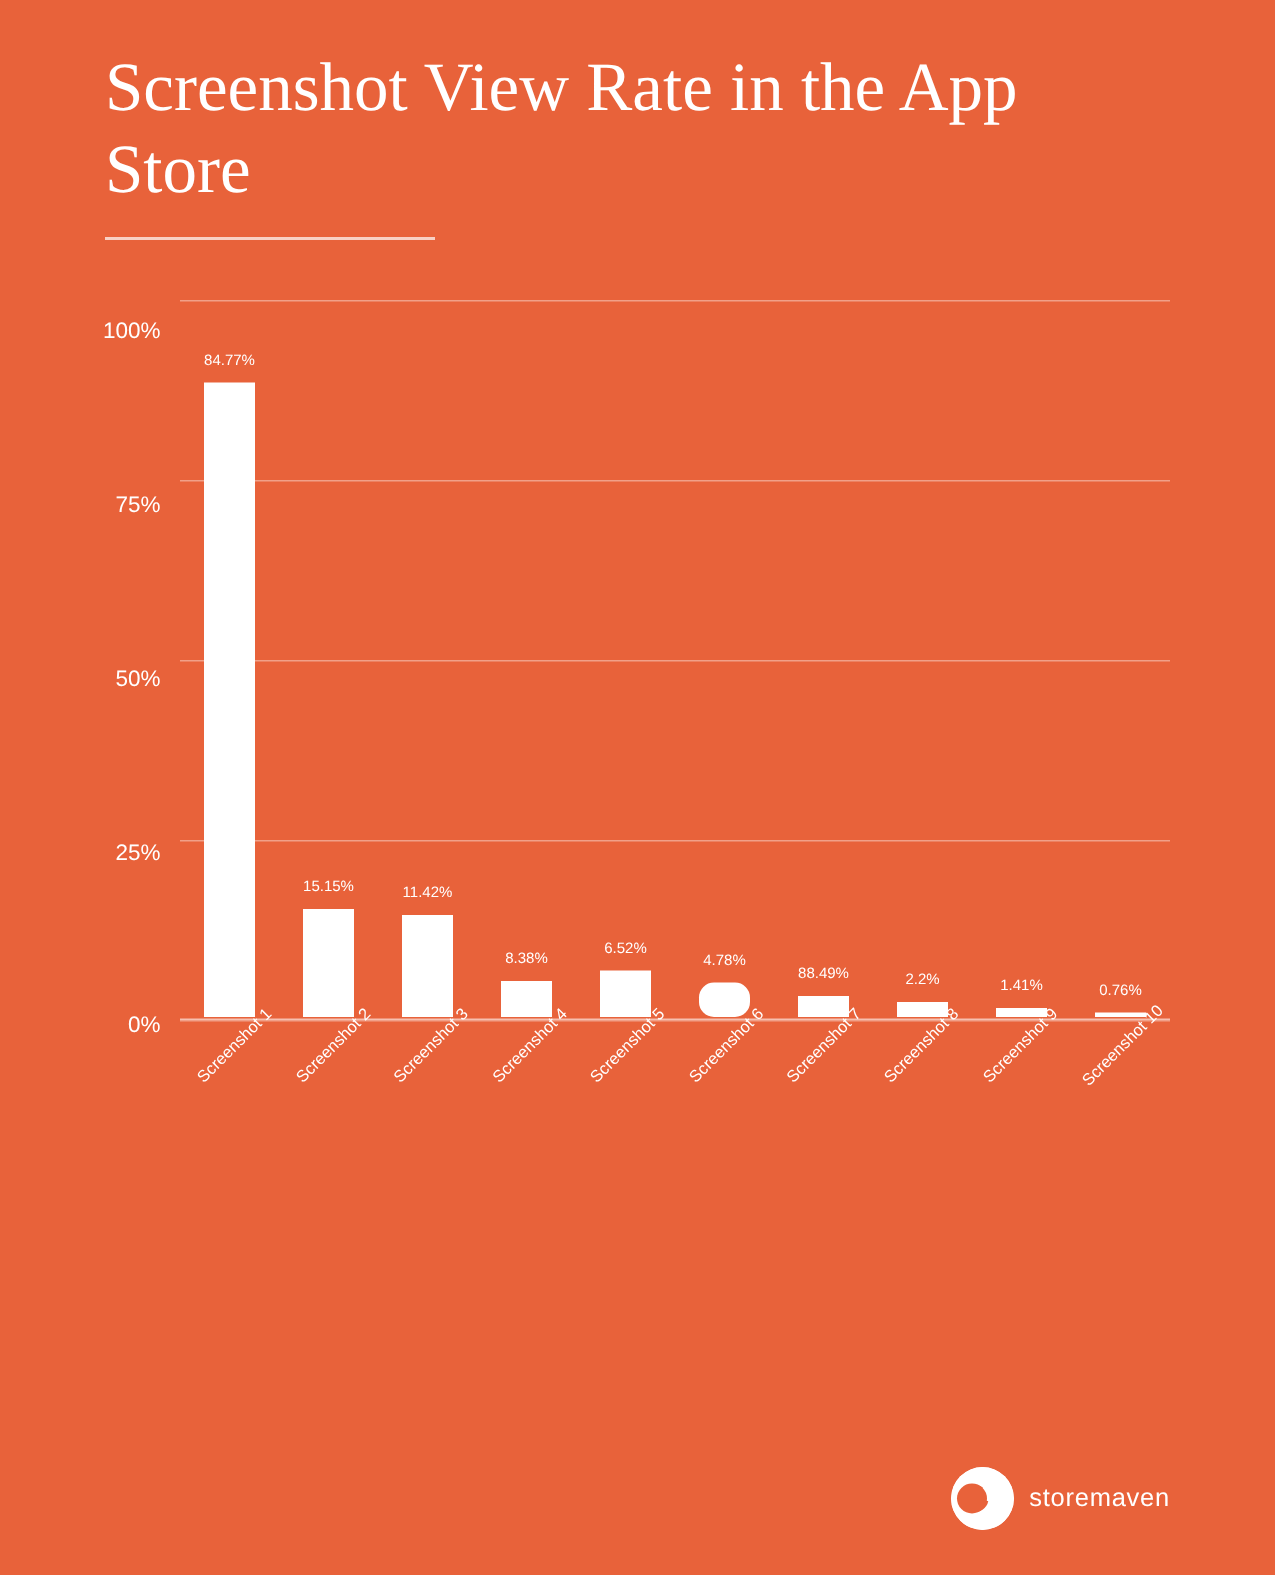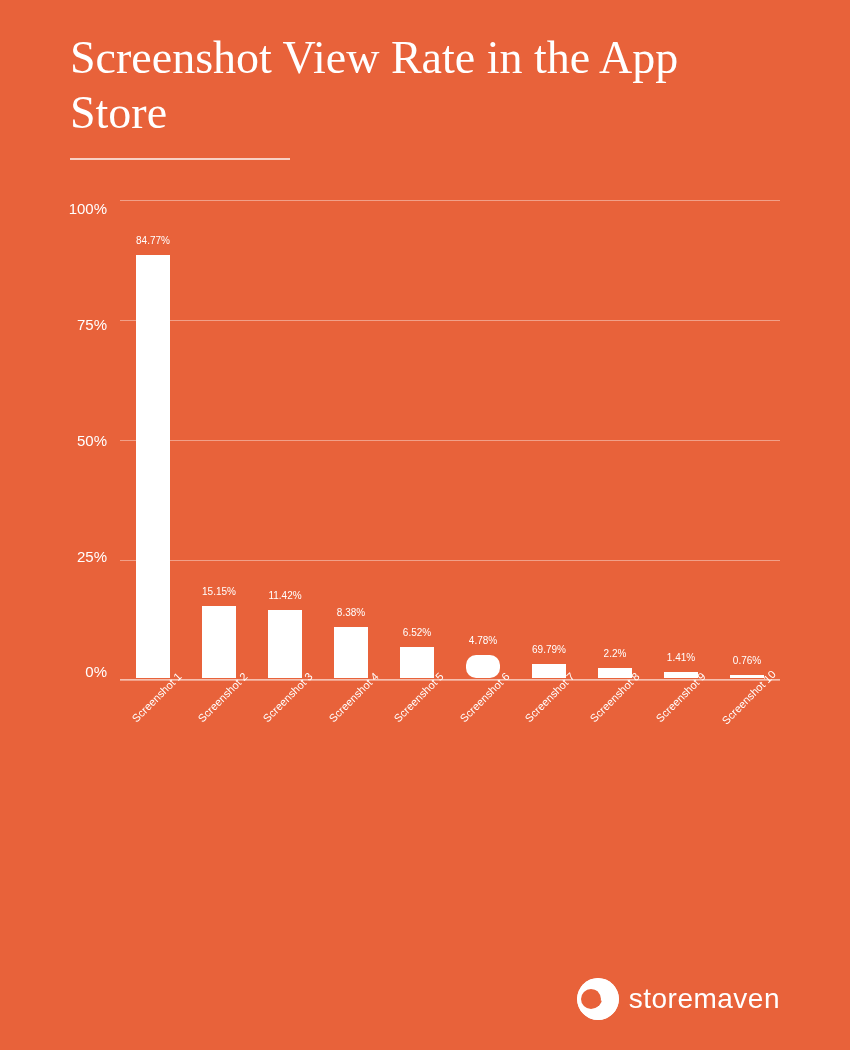--- a/index.html
+++ b/index.html
@@ -45,21 +45,21 @@
     .chart-area {
       position: relative;
       width: 100%;
       height: 580px;
       margin-top: 10px;
     }
 
     .y-axis-labels {
       position: absolute;
       left: 0;
-      top: 0;
+      top: 12px;
       height: calc(100% - 100px);
       width: 45px;
       display: flex;
       flex-direction: column;
       justify-content: space-between;
       align-items: flex-end;
     }
 
     .y-label {
       color: white;
@@ -193,21 +193,21 @@
       width: 20px;
       height: 20px;
       border-radius: 50%;
       background-color: #E8623A;
       top: 11px;
       left: 4px;
     }
 
     .logo-text {
       color: white;
-      font-size: 28px;
+      font-size: 17px;
       font-family: 'Arial', sans-serif;
       font-weight: 300;
       letter-spacing: 0.5px;
     }
   </style>
 </head>
 <body>
 
 <div class="page-container">
 
@@ -246,37 +246,37 @@
             <div class="bar" style="height: 72.72px;">
               <span class="bar-label">15.15%</span>
             </div>
           </div>
           <div class="bar-group">
             <div class="bar" style="height: 68px;">
               <span class="bar-label">11.42%</span>
             </div>
           </div>
           <div class="bar-group">
-            <div class="bar" style="height: 51px;">
+            <div class="bar" style="height: 24px;">
               <span class="bar-label">8.38%</span>
             </div>
           </div>
           <div class="bar-group">
             <div class="bar" style="height: 31.296px;">
               <span class="bar-label">6.52%</span>
             </div>
           </div>
           <div class="bar-group">
             <div class="bar" style="height: 22.944px; border-radius: 10px;">
               <span class="bar-label">4.78%</span>
             </div>
           </div>
           <div class="bar-group">
             <div class="bar" style="height: 14.352px;">
-              <span class="bar-label">69.79%</span>
+              <span class="bar-label">88.49%</span>
             </div>
           </div>
           <div class="bar-group">
             <div class="bar" style="height: 10.56px;">
               <span class="bar-label">2.2%</span>
             </div>
           </div>
           <div class="bar-group">
             <div class="bar" style="height: 6.768px;">
               <span class="bar-label">1.41%</span>

